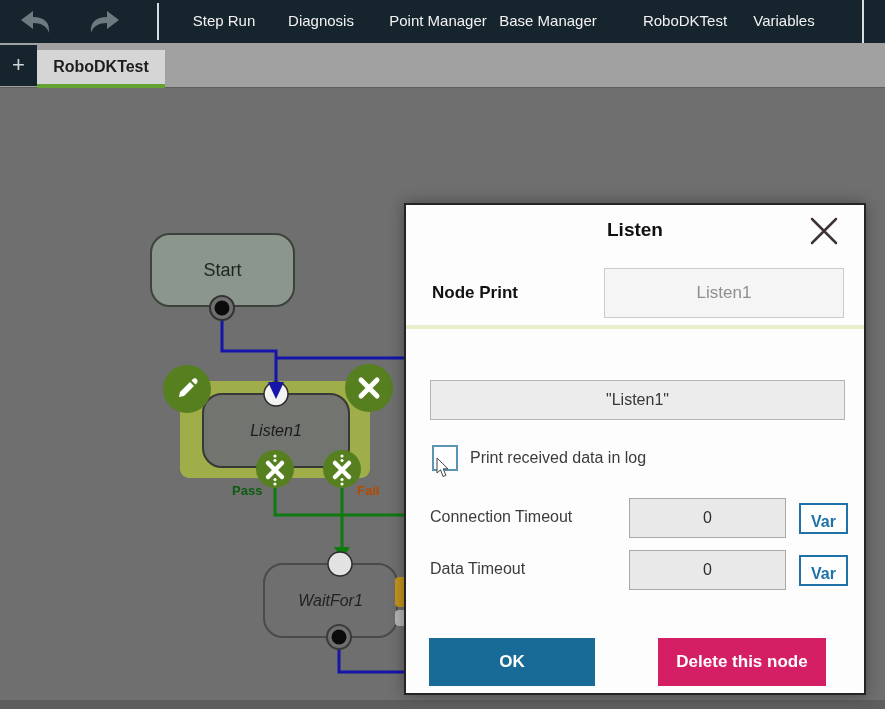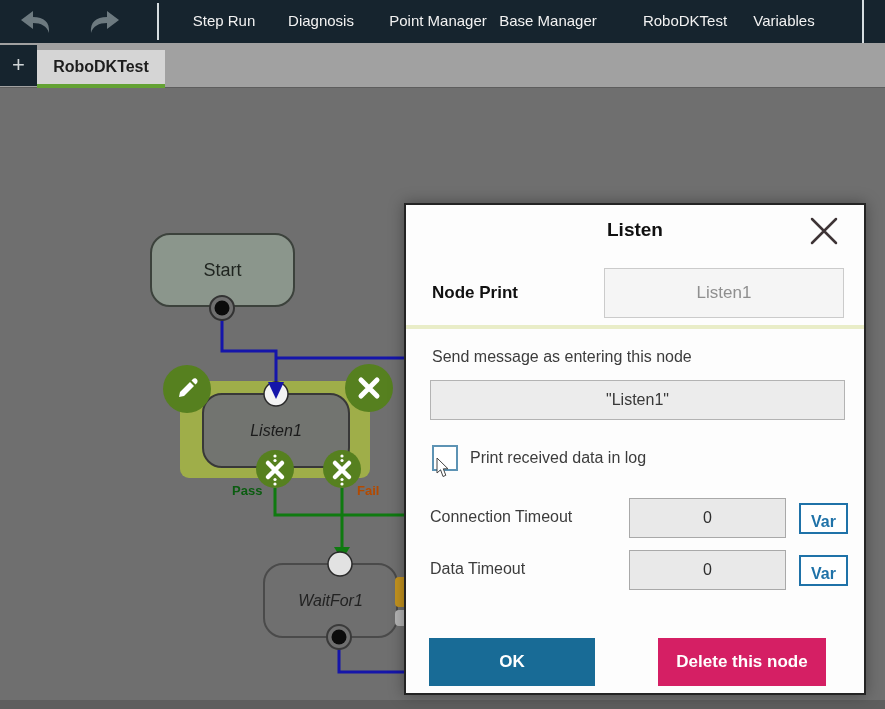--- a/index.html
+++ b/index.html
@@ -159,21 +159,20 @@
       <svg width="32" height="32" viewBox="0 0 32 32">
         <path d="M4 4 L28 28 M28 4 L4 28" stroke="#3e3436" stroke-width="2.5" stroke-linecap="round"></path>
       </svg>
     </button>
 
     <div class="dlg-label-bold" style="left:26px;top:78px">Node Print</div>
     <input class="dlg-input inp-nodename" value="Listen1" style="">
 
     <div class="dlg-sep"></div>
 
-    <div class="dlg-text" style="left:26px;top:143px">Send message as entering this node</div>
     <input class="dlg-input inp-send" value="&quot;Listen1&quot;" style="">
 
     <div class="dlg-checkbox"></div>
     <svg class="cursor-icon" viewBox="0 0 14 20">
       <path d="M1 0 L1 15 L4.6 11.8 L7 18.5 L9.8 17.3 L7.3 10.8 L12 10.8 Z" fill="#fff" stroke="#444" stroke-width="1"></path>
     </svg>
     <div class="dlg-text" style="left:64px;top:244px">Print received data in log</div>
 
     <div class="dlg-text" style="left:24px;top:303px">Connection Timeout</div>
     <input class="dlg-input inp-timeout" style="top: 293px;" value="0">

